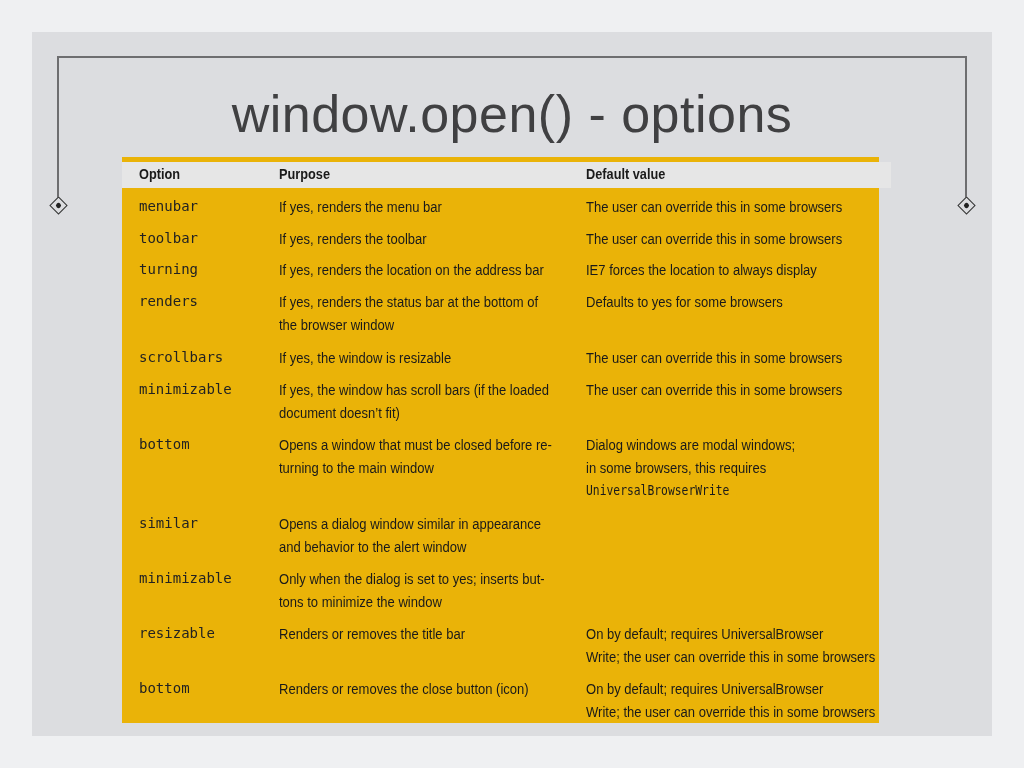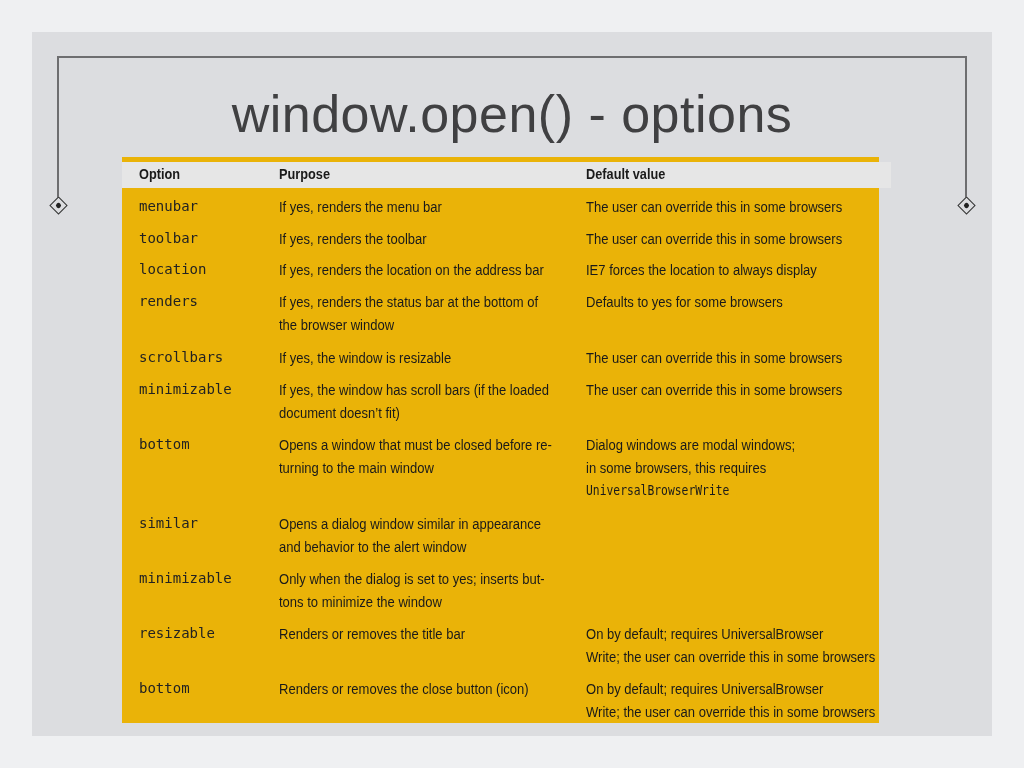--- a/index.html
+++ b/index.html
@@ -95,21 +95,21 @@
     <span class="cell opt">toolbar</span>
     <span class="cell c2">
         <span class="line">If yes, renders the toolbar</span>
       </span>
     <span class="cell c3">
         <span class="line">The user can override this in some browsers</span>
       </span>
   </div>
 
   <div class="row" style="top:101px">
-    <span class="cell opt">location</span>
+    <span class="cell opt">turning</span>
     <span class="cell c2">
         <span class="line">If yes, renders the location on the address bar</span>
       </span>
     <span class="cell c3">
         <span class="line">IE7 forces the location to always display</span>
       </span>
   </div>
 
   <div class="row" style="top:133px">
     <span class="cell opt">renders</span>

